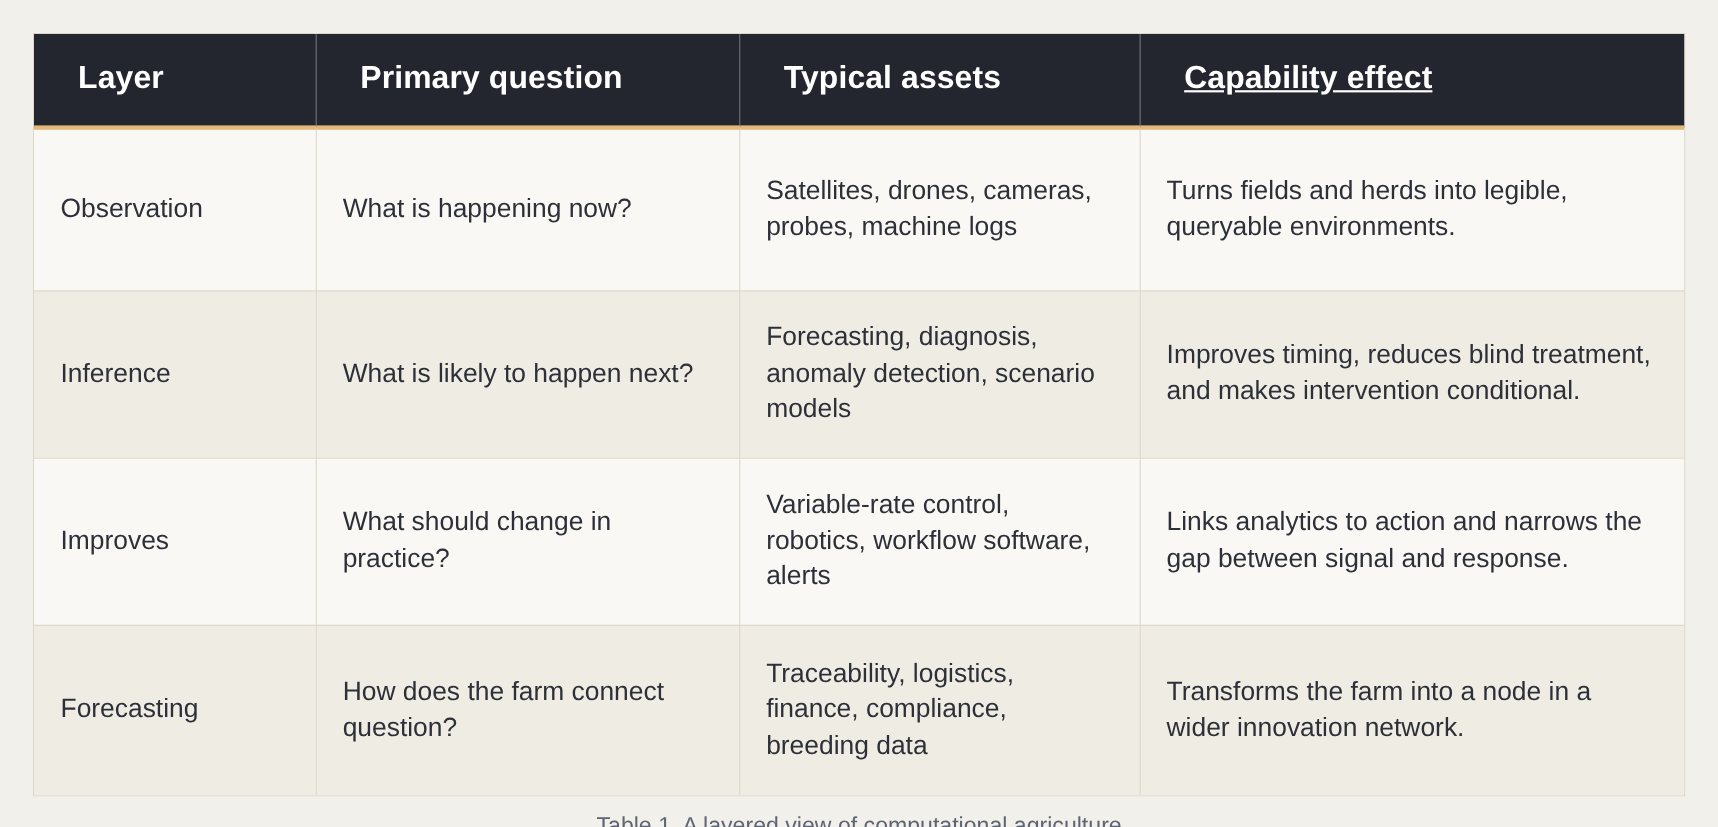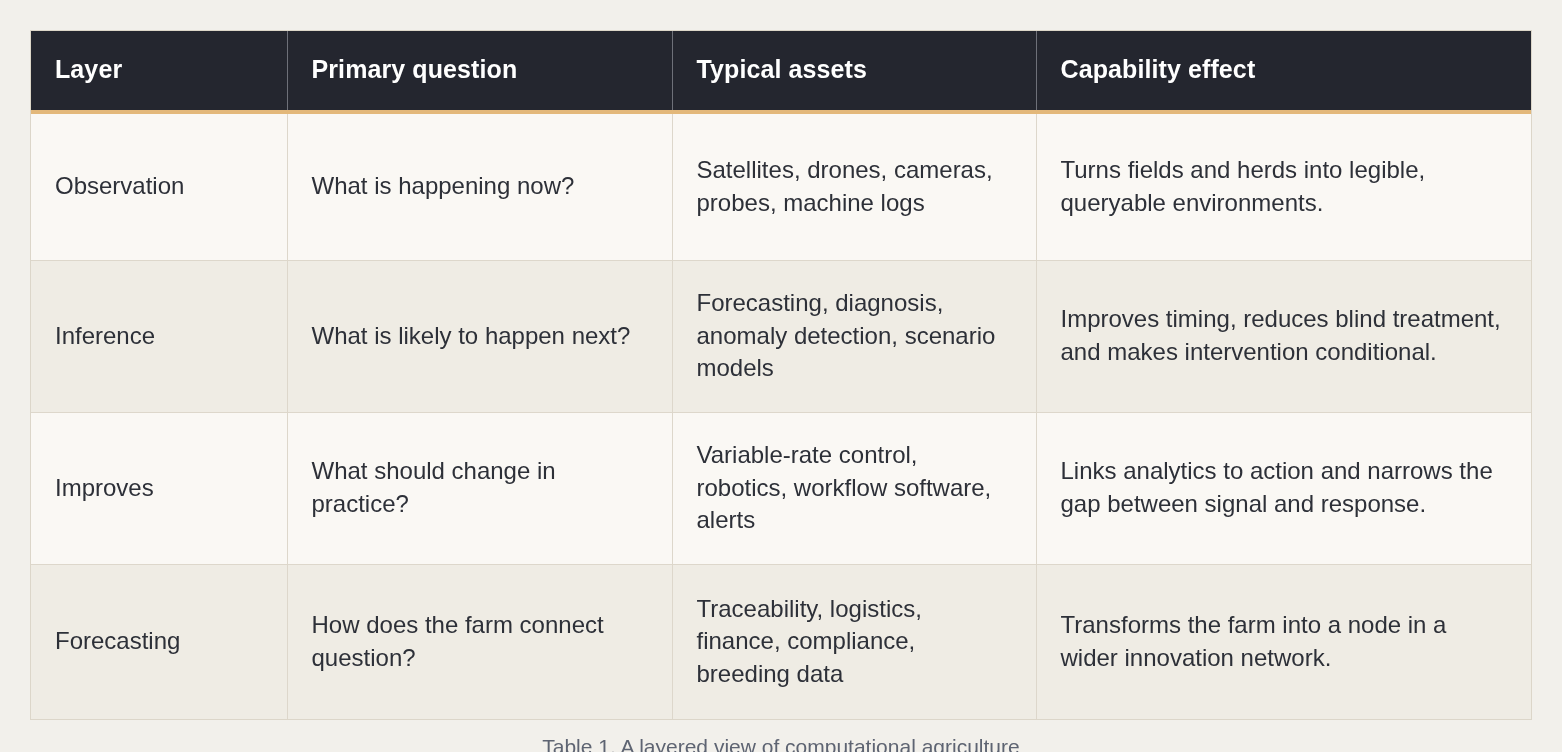--- a/index.html
+++ b/index.html
@@ -41,31 +41,32 @@
   table.layer-table col.c-effect  { width: 495px; }
 
   thead tr {
     background: #24262f;
   }
 
   thead th {
     background: #24262f;
     color: #ffffff;
     text-align: left;
-    font-size: 25px;
+    font-size: 29px;
     font-weight: bold;
     letter-spacing: 0.1px;
-    padding: 24px 24px 26px 24px;
+    padding: 24px 24px 26px 40px;
     border-right: 1px solid #6e7079;
     border-bottom: 4px solid #e3b87a;
     vertical-align: middle;
     box-sizing: border-box;
   }
   thead th:last-child {
     border-right: none;
+    text-decoration: underline;
   }
 
   tbody td {
     font-size: 24px;
     line-height: 1.36;
     color: #2d3038;
     padding: 22px 24px;
     vertical-align: middle;
     border-right: 1px solid #ddd7cb;
     border-bottom: 1px solid #ddd7cb;

